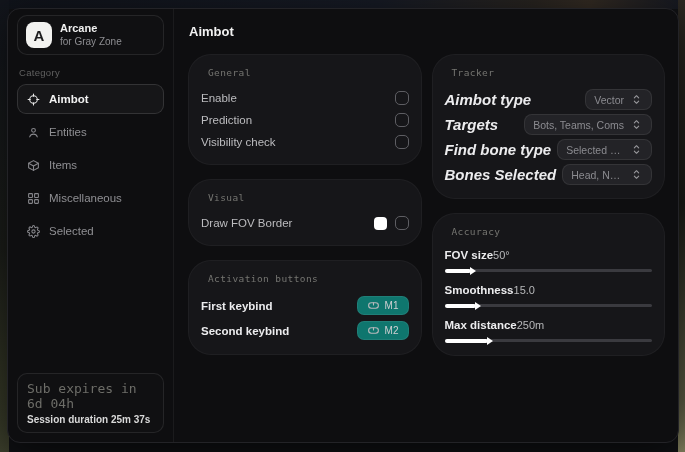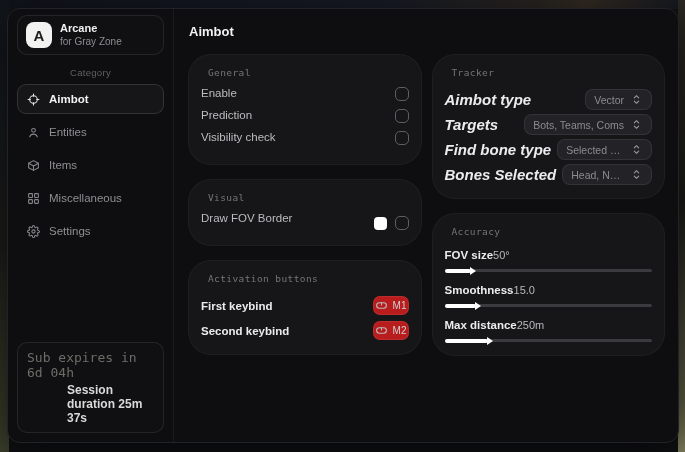--- a/index.html
+++ b/index.html
@@ -30,57 +30,57 @@
     border-radius:10px;padding:6px 8px;background:rgba(255,255,255,.012);}
   .logo{width:26px;height:26px;border-radius:8px;background:#f2f2f0;color:#1c1c1e;
     font-weight:bold;font-size:15px;display:flex;align-items:center;justify-content:center;}
   .brand-text{flex:1;line-height:1.25;}
   .brand-name{font-size:11px;font-weight:bold;color:#f0f0f0;}
   .brand-sub{font-size:10px;color:#8e8e92;}
   .icon{display:inline-flex;align-items:center;justify-content:center;color:inherit;}
   .icon svg{display:block;}
   .brand .gear{color:#9a9a9e;cursor:pointer;}
 
-  .cat-label{font-size:9.5px;color:#606060;margin:12px 2px 6px;letter-spacing:.3px;text-align:center;}
+  .cat-label{font-size:9.5px;color:#606060;margin:12px 2px 6px;letter-spacing:.3px;}
   .side-menu{display:flex;flex-direction:column;gap:3px;}
   .side-item{display:flex;align-items:center;gap:9px;height:28px;padding:0 8px;border-radius:9px;
     color:#8f8f93;font-size:11.5px;cursor:pointer;border:1px solid transparent;}
   .side-item .icon{color:#85858a;width:14px;}
   .side-item.selected{background:rgba(255,255,255,.035);border-color:rgba(255,255,255,.13);
     color:#f1f1f1;font-weight:bold;}
   .side-item.selected .icon{color:#e8e8e8;}
 
   .side-footer{margin-top:auto;border:1px solid rgba(255,255,255,.09);border-radius:10px;
     padding:7px 9px;background:rgba(255,255,255,.012);}
   .sub-expires{font-family:"DejaVu Sans Mono", monospace;font-size:13px;color:#6d6d68;margin-bottom:3px;}
-  .session{font-size:12px;font-weight:bold;color:#d9d9d9;margin-left:40px;}
+  .session{font-size:10px;font-weight:bold;color:#d9d9d9;}
 
   
   .main{flex:1;padding:15px 13px 12px 14px;box-sizing:border-box;overflow:hidden;}
   .page-title{font-size:13px;font-weight:bold;color:#f2f2f2;margin:0 0 15px 1px;}
   .cols{display:flex;gap:10px;align-items:flex-start;}
   .col{flex:1;display:flex;flex-direction:column;gap:14px;min-width:0;}
 
   .card{background:#161619;border:1px solid rgba(255,255,255,.04);border-radius:23px;
     padding:10px 12px 11px;box-sizing:border-box;}
   .card header{display:flex;align-items:center;gap:7px;margin:2px 0 9px;
     font-family:"DejaVu Sans Mono", monospace;font-size:9.5px;color:#757571;letter-spacing:.4px;}
   .card header .icon{color:#757571;}
 
-  .crow{display:flex;justify-content:space-between;height:22px;}
+  .crow{display:flex;align-items:center;justify-content:space-between;height:22px;}
   .crow .lbl{font-size:11.5px;color:#bcbcbf;}
   .checkbox{width:14px;height:14px;border:1.5px solid #5e5e63;border-radius:5px;
     background:transparent;box-sizing:border-box;cursor:pointer;}
   .row-right{display:flex;align-items:center;gap:8px;}
   .swatch{width:13px;height:13px;border-radius:4px;cursor:pointer;}
 
   .arow{display:flex;align-items:center;justify-content:space-between;height:25px;}
   .arow .lbl{font-size:11.5px;font-weight:bold;color:#ececee;}
-  .keybtn{display:flex;align-items:center;gap:5px;background:#b91c1c;border:1px solid rgba(255,255,255,.07);
-    border-radius:7px;padding:2px 1px;font-size:10px;color:#cfcfd2;cursor:pointer;}
+  .keybtn{display:flex;align-items:center;gap:5px;background:#0f766e;border:1px solid rgba(255,255,255,.07);
+    border-radius:7px;padding:2px 9px;font-size:10px;color:#cfcfd2;cursor:pointer;}
   .keybtn .icon{color:#b9b9bc;}
 
   .trow{display:flex;align-items:center;justify-content:space-between;height:25px;gap:6px;}
   .trow .lbl{font-size:15px;font-weight:bold;color:#ececee;white-space:nowrap;font-style:italic;}
   .dropdown{display:flex;align-items:center;gap:6px;background:#232327;border:1px solid rgba(255,255,255,.08);
     border-radius:8px;padding:3px 8px;font-size:10.5px;color:#8b8b90;cursor:pointer;
     white-space:nowrap;overflow:hidden;max-width:160px;}
   .dropdown .val{overflow:hidden;text-overflow:ellipsis;}
   .dropdown .icon{color:#9a9a9e;flex:none;}
 
@@ -158,21 +158,21 @@
           </span>
           <span>Miscellaneous</span>
         </div>
         <div class="side-item">
           <span class="icon">
             <svg width="13" height="13" viewBox="0 0 24 24" fill="none" stroke="currentColor" stroke-width="2" stroke-linecap="round" stroke-linejoin="round">
               <circle cx="12" cy="12" r="3"></circle>
               <path d="M19.4 15a1.7 1.7 0 0 0 .34 1.87l.06.06a2 2 0 1 1-2.83 2.83l-.06-.06a1.7 1.7 0 0 0-1.87-.34 1.7 1.7 0 0 0-1 1.56V21a2 2 0 1 1-4 0v-.09a1.7 1.7 0 0 0-1-1.56 1.7 1.7 0 0 0-1.87.34l-.06.06a2 2 0 1 1-2.83-2.83l.06-.06a1.7 1.7 0 0 0 .34-1.87 1.7 1.7 0 0 0-1.56-1H3a2 2 0 1 1 0-4h.09a1.7 1.7 0 0 0 1.56-1 1.7 1.7 0 0 0-.34-1.87l-.06-.06a2 2 0 1 1 2.83-2.83l.06.06a1.7 1.7 0 0 0 1.87.34h.01a1.7 1.7 0 0 0 1-1.56V3a2 2 0 1 1 4 0v.09a1.7 1.7 0 0 0 1 1.56h.01a1.7 1.7 0 0 0 1.87-.34l.06-.06a2 2 0 1 1 2.83 2.83l-.06.06a1.7 1.7 0 0 0-.34 1.87v.01a1.7 1.7 0 0 0 1.56 1H21a2 2 0 1 1 0 4h-.09a1.7 1.7 0 0 0-1.56 1z"></path>
             </svg>
           </span>
-          <span>Settings</span>
+          <span>Selected</span>
         </div>
       </nav>
 
     <div class="side-footer">
       <div class="sub-expires">Sub expires in 6d 04h</div>
       <div class="session">Session duration 25m 37s</div>
     </div>
   </aside>
 
   <main class="main">

